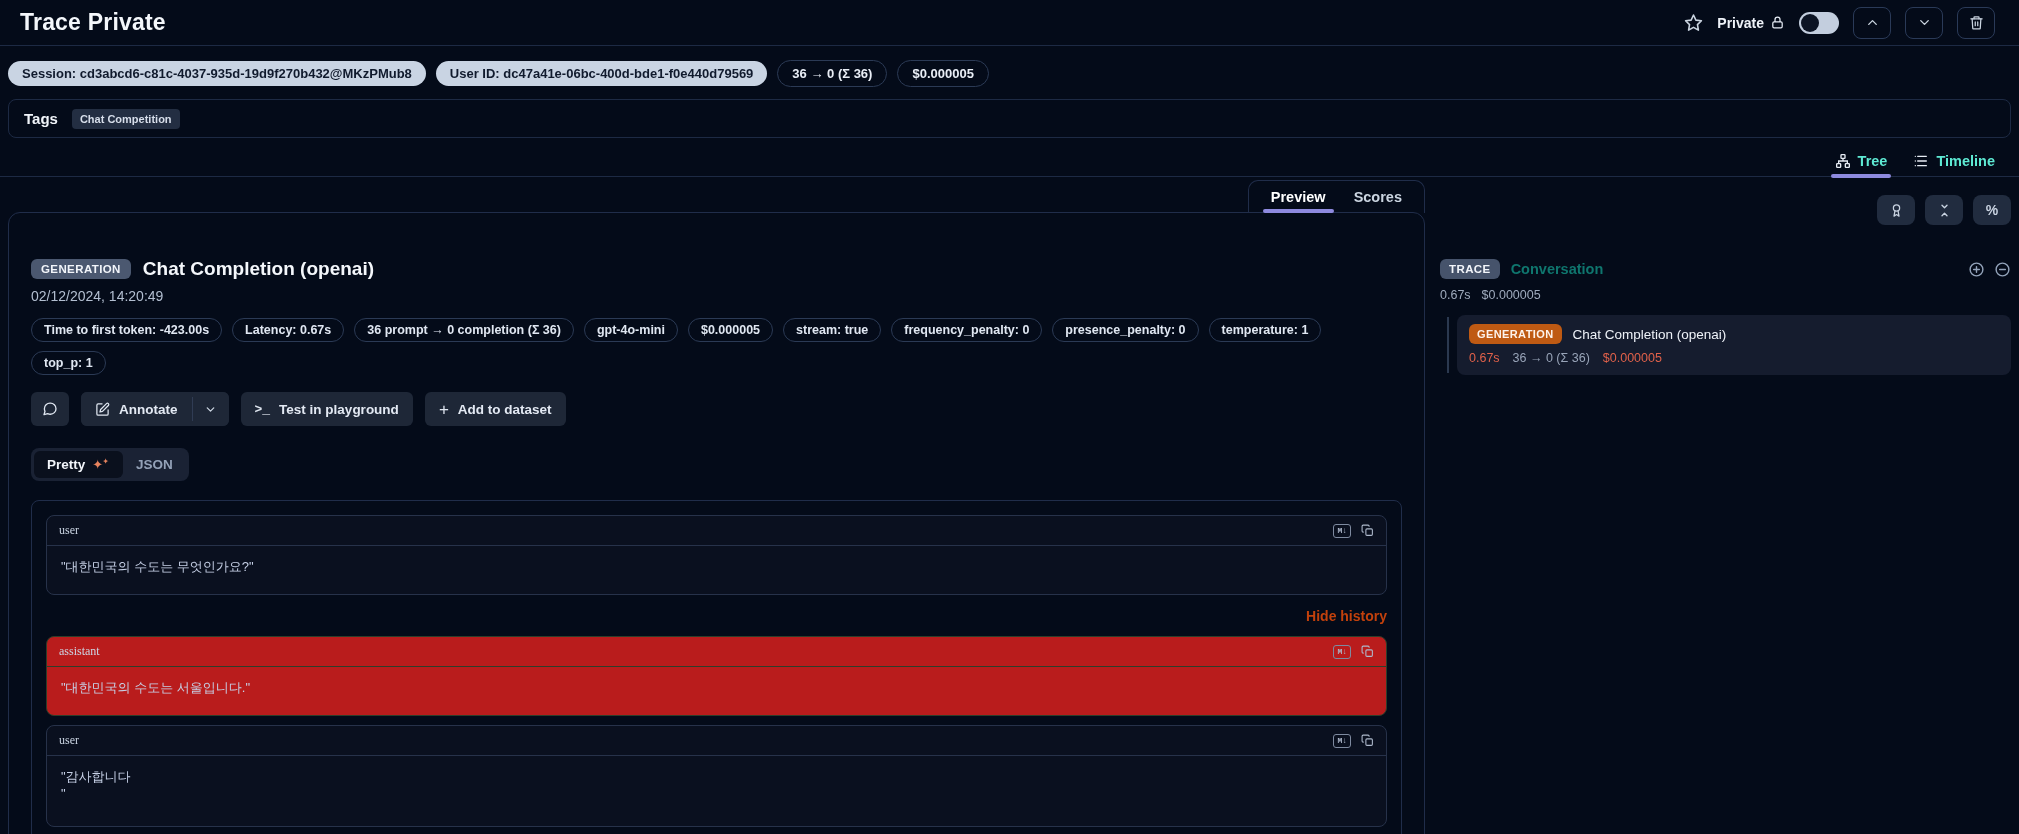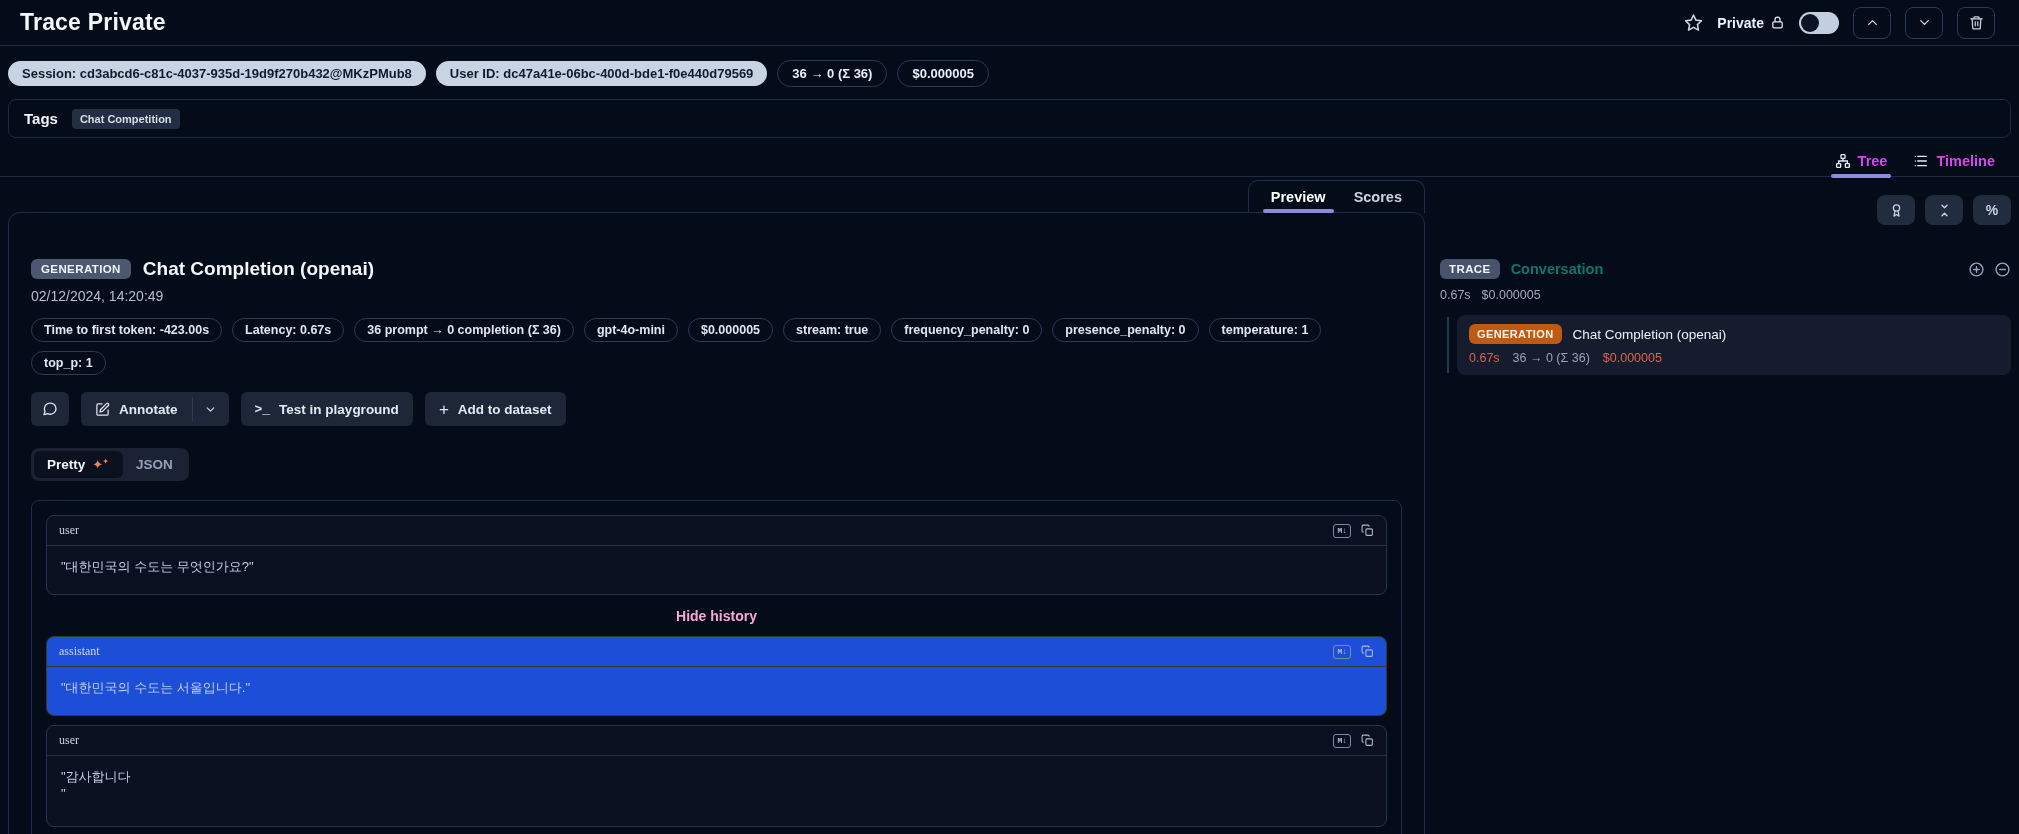--- a/index.html
+++ b/index.html
@@ -45,21 +45,21 @@
   }
   .tags-label{ font-size:15px; font-weight:bold; color:#f1f5fa; }
   .tag-badge{ background:#232e42; color:#d7deea; font-size:11px; font-weight:bold; padding:4px 8px; border-radius:4px; }
 
   
   .view-tabs{
     position:absolute; top:146px; left:0; right:0; height:31px;
     border-bottom:1px solid #1d2a44;
     display:flex; justify-content:flex-end; gap:26px; padding-right:24px; align-items:center;
   }
-  .view-tab{ position:relative; display:flex; align-items:center; gap:7px; font-size:14.5px; font-weight:bold; color:#d946ef; height:100%; cursor:pointer; }
+  .view-tab{ position:relative; display:flex; align-items:center; gap:7px; font-size:14.5px; font-weight:bold; color:#5eead4; height:100%; cursor:pointer; }
   .view-tab.active::after{ content:''; position:absolute; left:-4px; right:-4px; bottom:-2px; height:4px; border-radius:2px; background:#8e8adf; }
 
   
   .left-panel{
     position:absolute; left:8px; top:212px; width:1417px; height:660px;
     border:1px solid #202d4a; border-radius:12px;
   }
   .panel-tabs{
     position:absolute; top:-33px; right:-1px; height:33px;
     border-left:1px solid #202d4a; border-top:1px solid #202d4a; border-right:1px solid #202d4a;
@@ -97,30 +97,30 @@
   .plus-glyph{ font-size:17px; font-weight:normal; color:#dfe6f0; line-height:1; }
 
   .format-tabs{ margin-top:22px; display:inline-flex; background:#1a2234; border-radius:8px; padding:3px; }
   .format-tab{ display:flex; align-items:center; gap:7px; padding:6px 13px; border-radius:6px; font-size:13.5px; font-weight:bold; color:#94a2b8; cursor:pointer; }
   .format-tab.active{ background:#0a101d; color:#f2f5fa; }
   .sparkles{ color:#e8845e; font-size:13px; position:relative; line-height:1; }
   .sparkles .spark-small{ font-size:8px; position:relative; top:-5px; left:-1px; }
 
   .io-box{ margin-top:19px; border:1px solid #202d4a; border-radius:8px; padding:14px; height:400px; }
   .msg-card{ border:1px solid #27324a; border-radius:8px; background:#0a101f; overflow:hidden; }
-  .msg-card.assistant{ background:#1d4ed8; border-color:#2e3d2a; }
+  .msg-card.assistant{ background:#b91c1c; border-color:#2e3d2a; }
   .msg-head{ display:flex; align-items:center; justify-content:space-between; padding:7px 12px; border-bottom:1px solid #27324a; }
   .msg-card.assistant .msg-head{ border-bottom-color:#2e3d2a; }
   .msg-role{ font-family:Liberation Serif, serif; font-size:12px; color:#ccd6e4; }
   .msg-tools{ display:flex; align-items:center; gap:10px; }
   .md-icon{ border:1px solid #7e8aa0; color:#aeb9cc; border-radius:3px; font-size:8px; font-weight:bold; padding:2px 3px; line-height:1; cursor:pointer; font-family:"Liberation Mono","DejaVu Sans Mono",monospace; }
   .copy-btn{ background:none; border:none; color:#aeb9cc; cursor:pointer; }
   .msg-body{ padding:12px 14px 18px; font-size:13px; color:#c6d0e6; white-space:pre-wrap; min-height:44px; }
   .msg-body.tall{ min-height:70px; }
-  .hide-history{ text-align:center; margin:13px 0 12px; font-size:14px; font-weight:bold; color:#f9a8d4; cursor:pointer; }
+  .hide-history{ text-align:right; margin:13px 0 12px; font-size:14px; font-weight:bold; color:#c2410c; cursor:pointer; }
   .gap8{ height:9px; }
 
   
   .right-panel{ position:absolute; left:1440px; top:195px; width:571px; }
   .tree-toolbar{ display:flex; justify-content:flex-end; gap:10px; }
   .tool-btn{ width:38px; height:30px; border:none; border-radius:8px; background:#212c3f; color:#c9d3e1; display:flex; align-items:center; justify-content:center; cursor:pointer; font-size:14px; font-weight:bold; font-family:inherit; }
   .trace-row{ margin-top:34px; display:flex; align-items:center; gap:11px; }
   .trace-badge{ background:#46536b; color:#f2f5fa; font-size:11.5px; font-weight:bold; letter-spacing:.4px; padding:4px 9px; border-radius:6px; }
   .trace-title{ font-size:14.5px; font-weight:bold; color:#0f766e; flex:1; }
   .trace-zoom{ display:flex; gap:9px; color:#93a3ba; }

